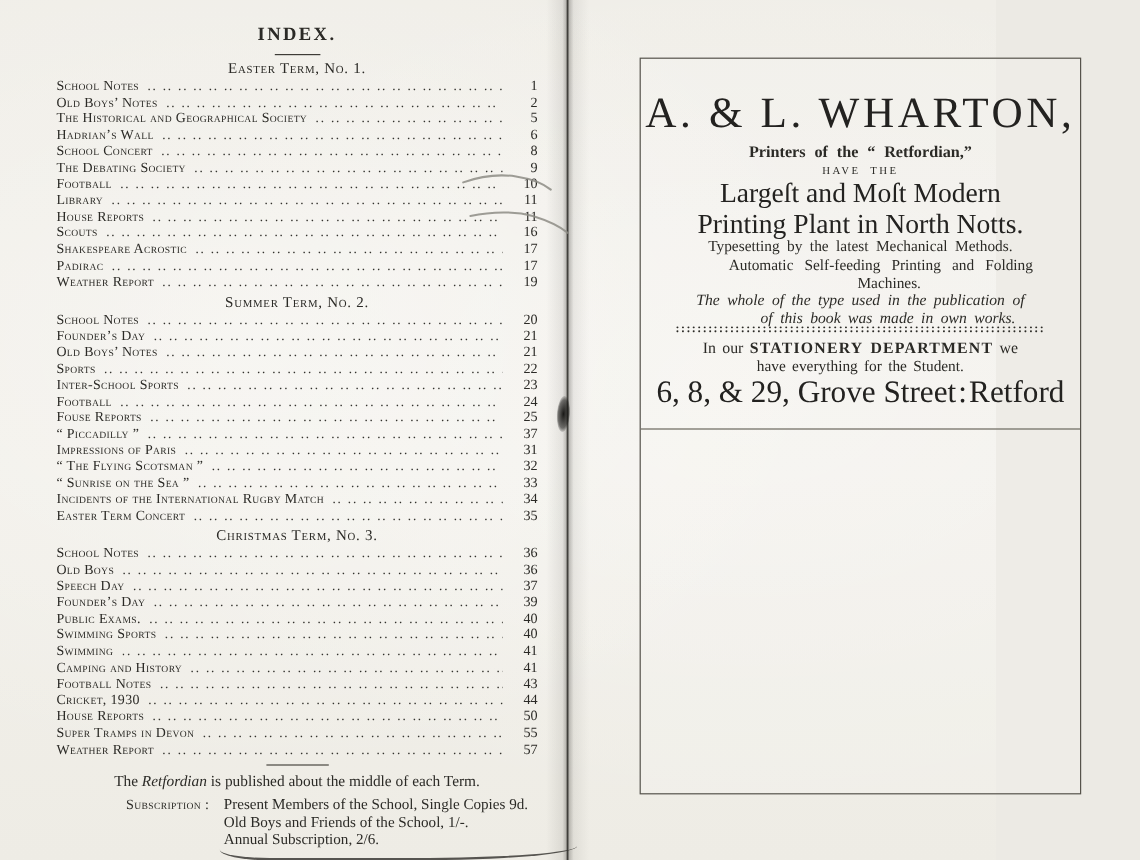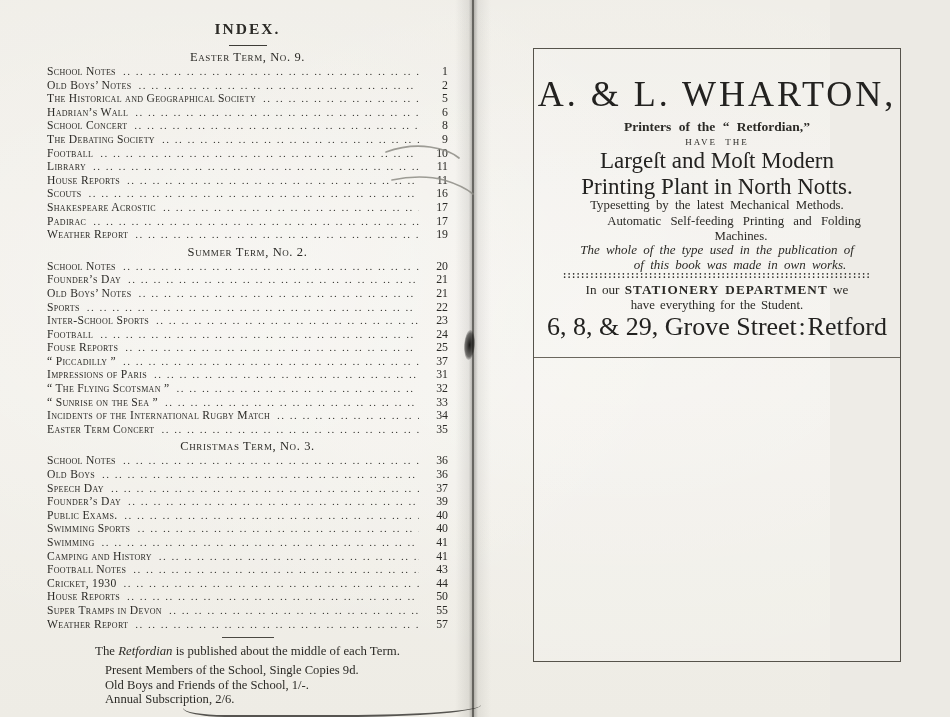--- a/index.html
+++ b/index.html
@@ -88,21 +88,21 @@
 </head>
 <body>
 
 <div class="scan">
 
   <div class="toc-wrap">
     <h1 class="page-title">INDEX.</h1>
     <div class="title-rule"></div>
 
     <div id="toc">
-        <div class="toc-heading">Easter Term, No. 9.</div>
+        <div class="toc-heading">Easter Term, No. 1.</div>
         <div class="toc-row">
           <span class="toc-label">School Notes</span>
           <span class="toc-leader">.. .. .. .. .. .. .. .. .. .. .. .. .. .. .. .. .. .. .. .. .. .. .. .. .. .. .. .. .. .. .. .. .. .. .. .. .. .. .. .. </span>
           <span class="toc-page">1</span>
         </div>
         <div class="toc-row">
           <span class="toc-label">Old Boys’ Notes</span>
           <span class="toc-leader">.. .. .. .. .. .. .. .. .. .. .. .. .. .. .. .. .. .. .. .. .. .. .. .. .. .. .. .. .. .. .. .. .. .. .. .. .. .. .. .. </span>
           <span class="toc-page">2</span>
         </div>
@@ -293,20 +293,21 @@
           <span class="toc-leader">.. .. .. .. .. .. .. .. .. .. .. .. .. .. .. .. .. .. .. .. .. .. .. .. .. .. .. .. .. .. .. .. .. .. .. .. .. .. .. .. </span>
           <span class="toc-page">57</span>
         </div>
       </div>
 
     <div class="mid-rule"></div>
 
     <p class="pub-note"><span>The </span><i>Retfordian</i><span> is published about the middle of each Term.</span></p>
 
     <div class="subscription">
+      <span class="sub-label">Subscription :</span>
       <div class="sub-lines">
         <div>Present Members of the School, Single Copies 9d.</div>
         <div>Old Boys and Friends of the School, 1/-.</div>
         <div>Annual Subscription, 2/6.</div>
       </div>
     </div>
   </div>
 
   <div class="gutter"></div>
   <div class="gutter-blob"></div>

